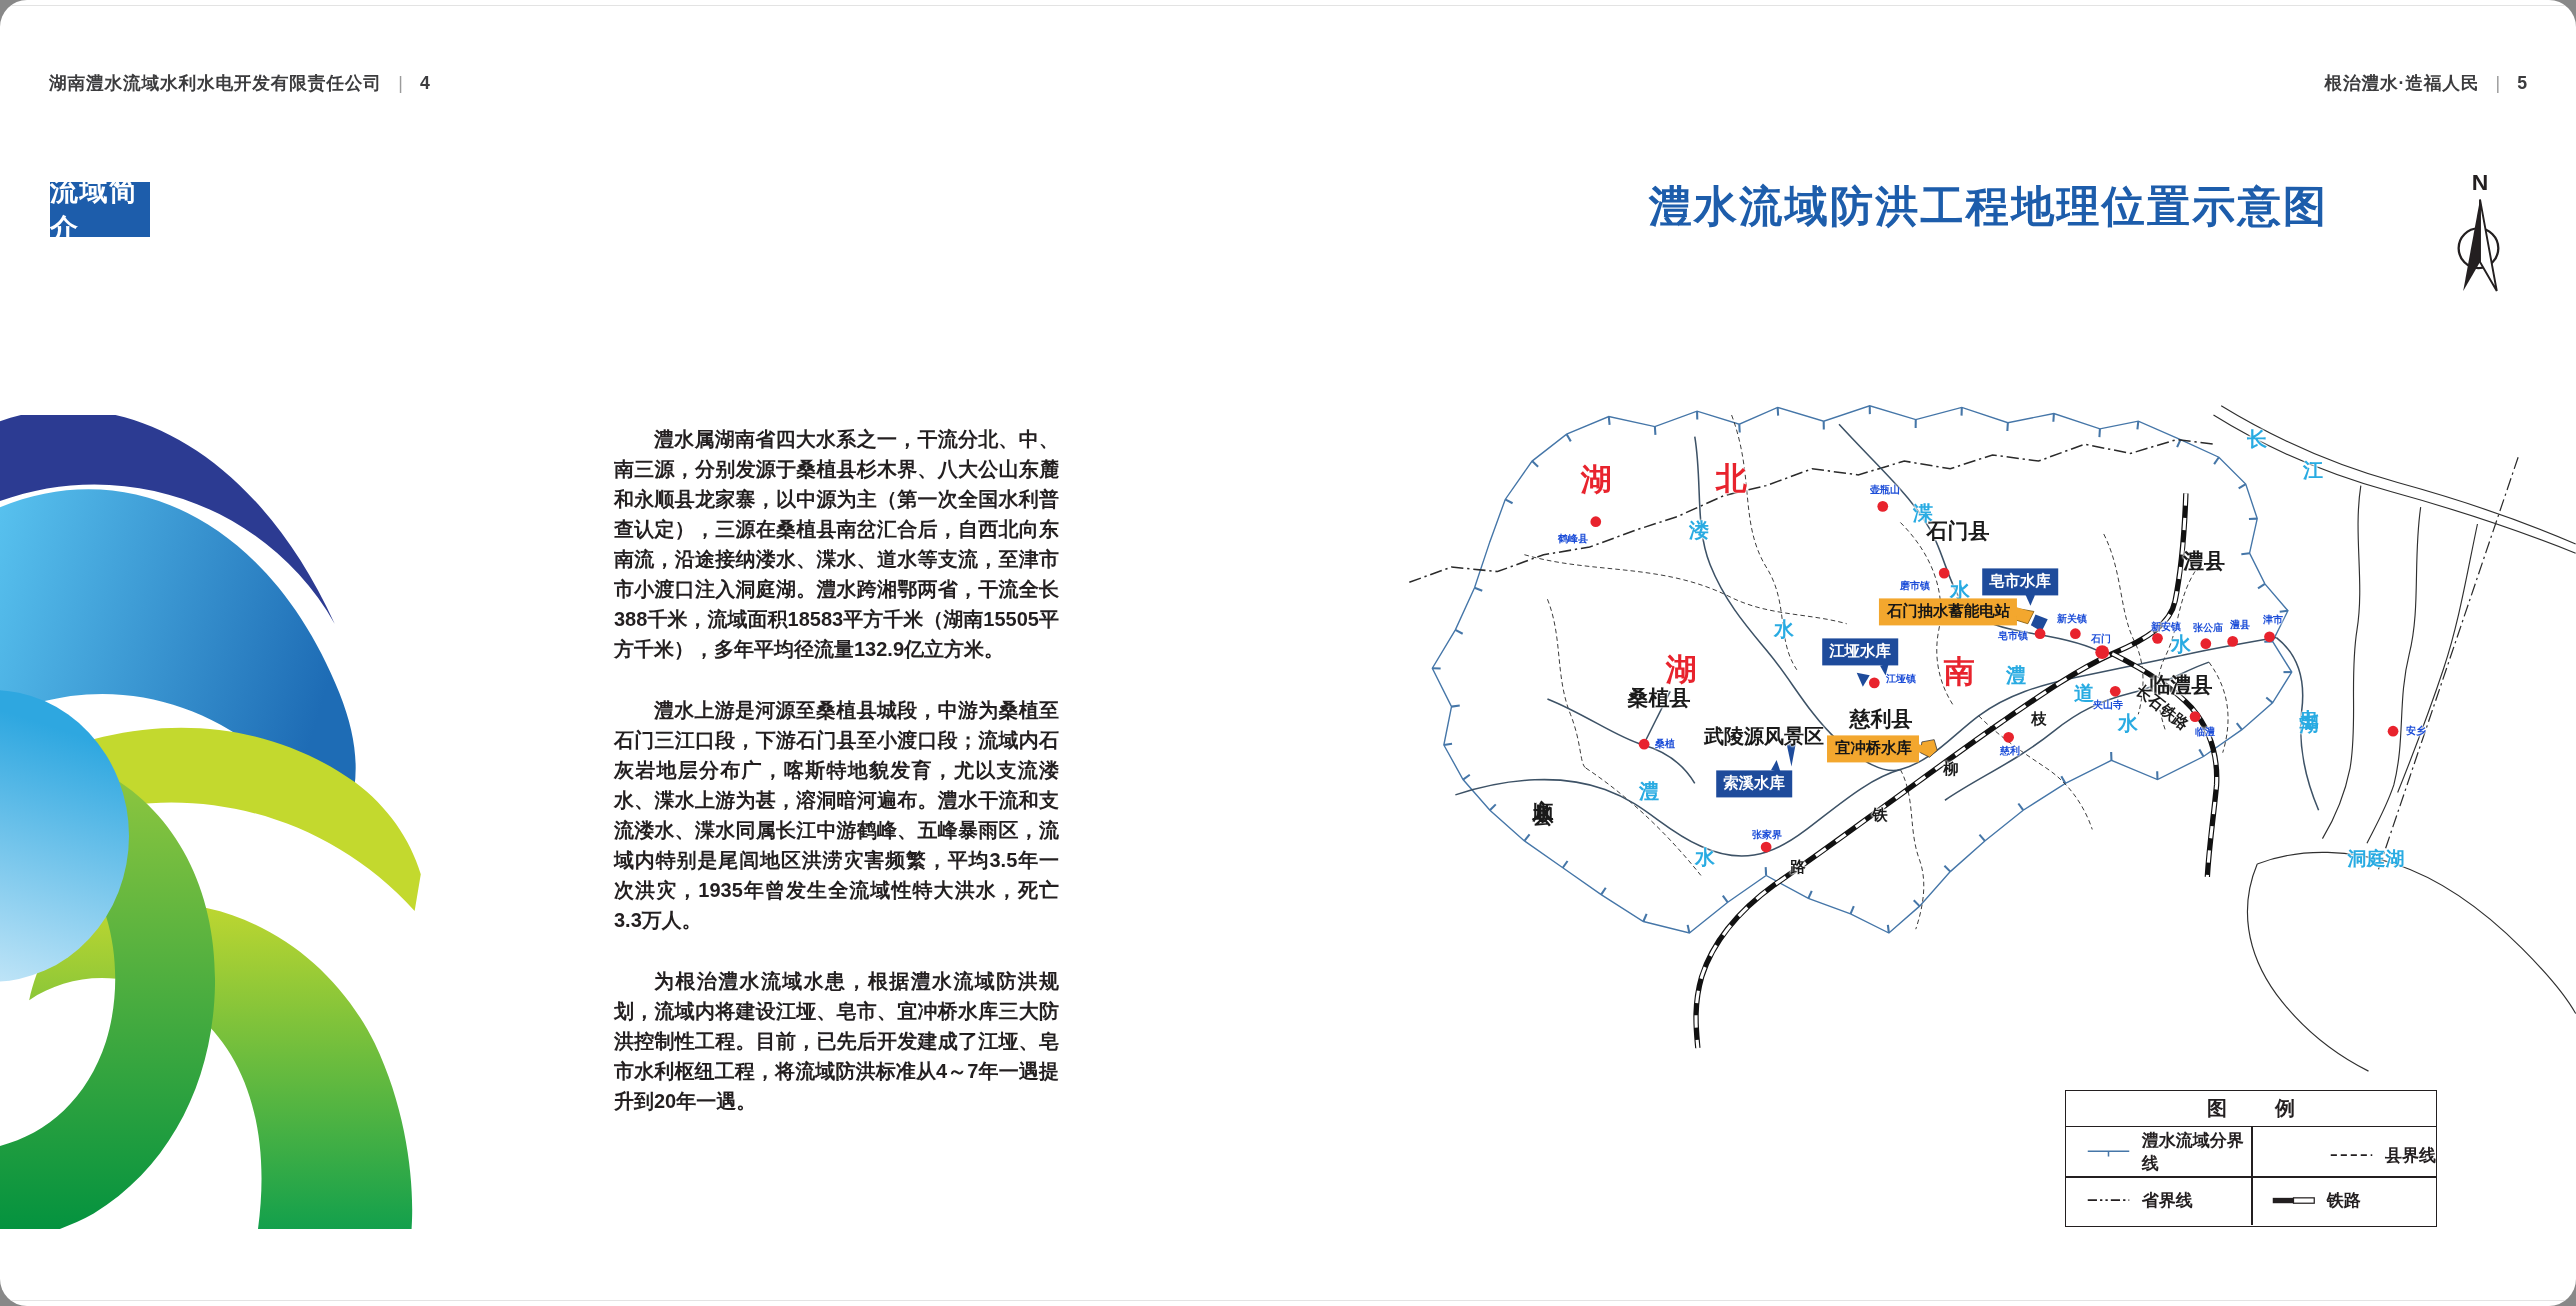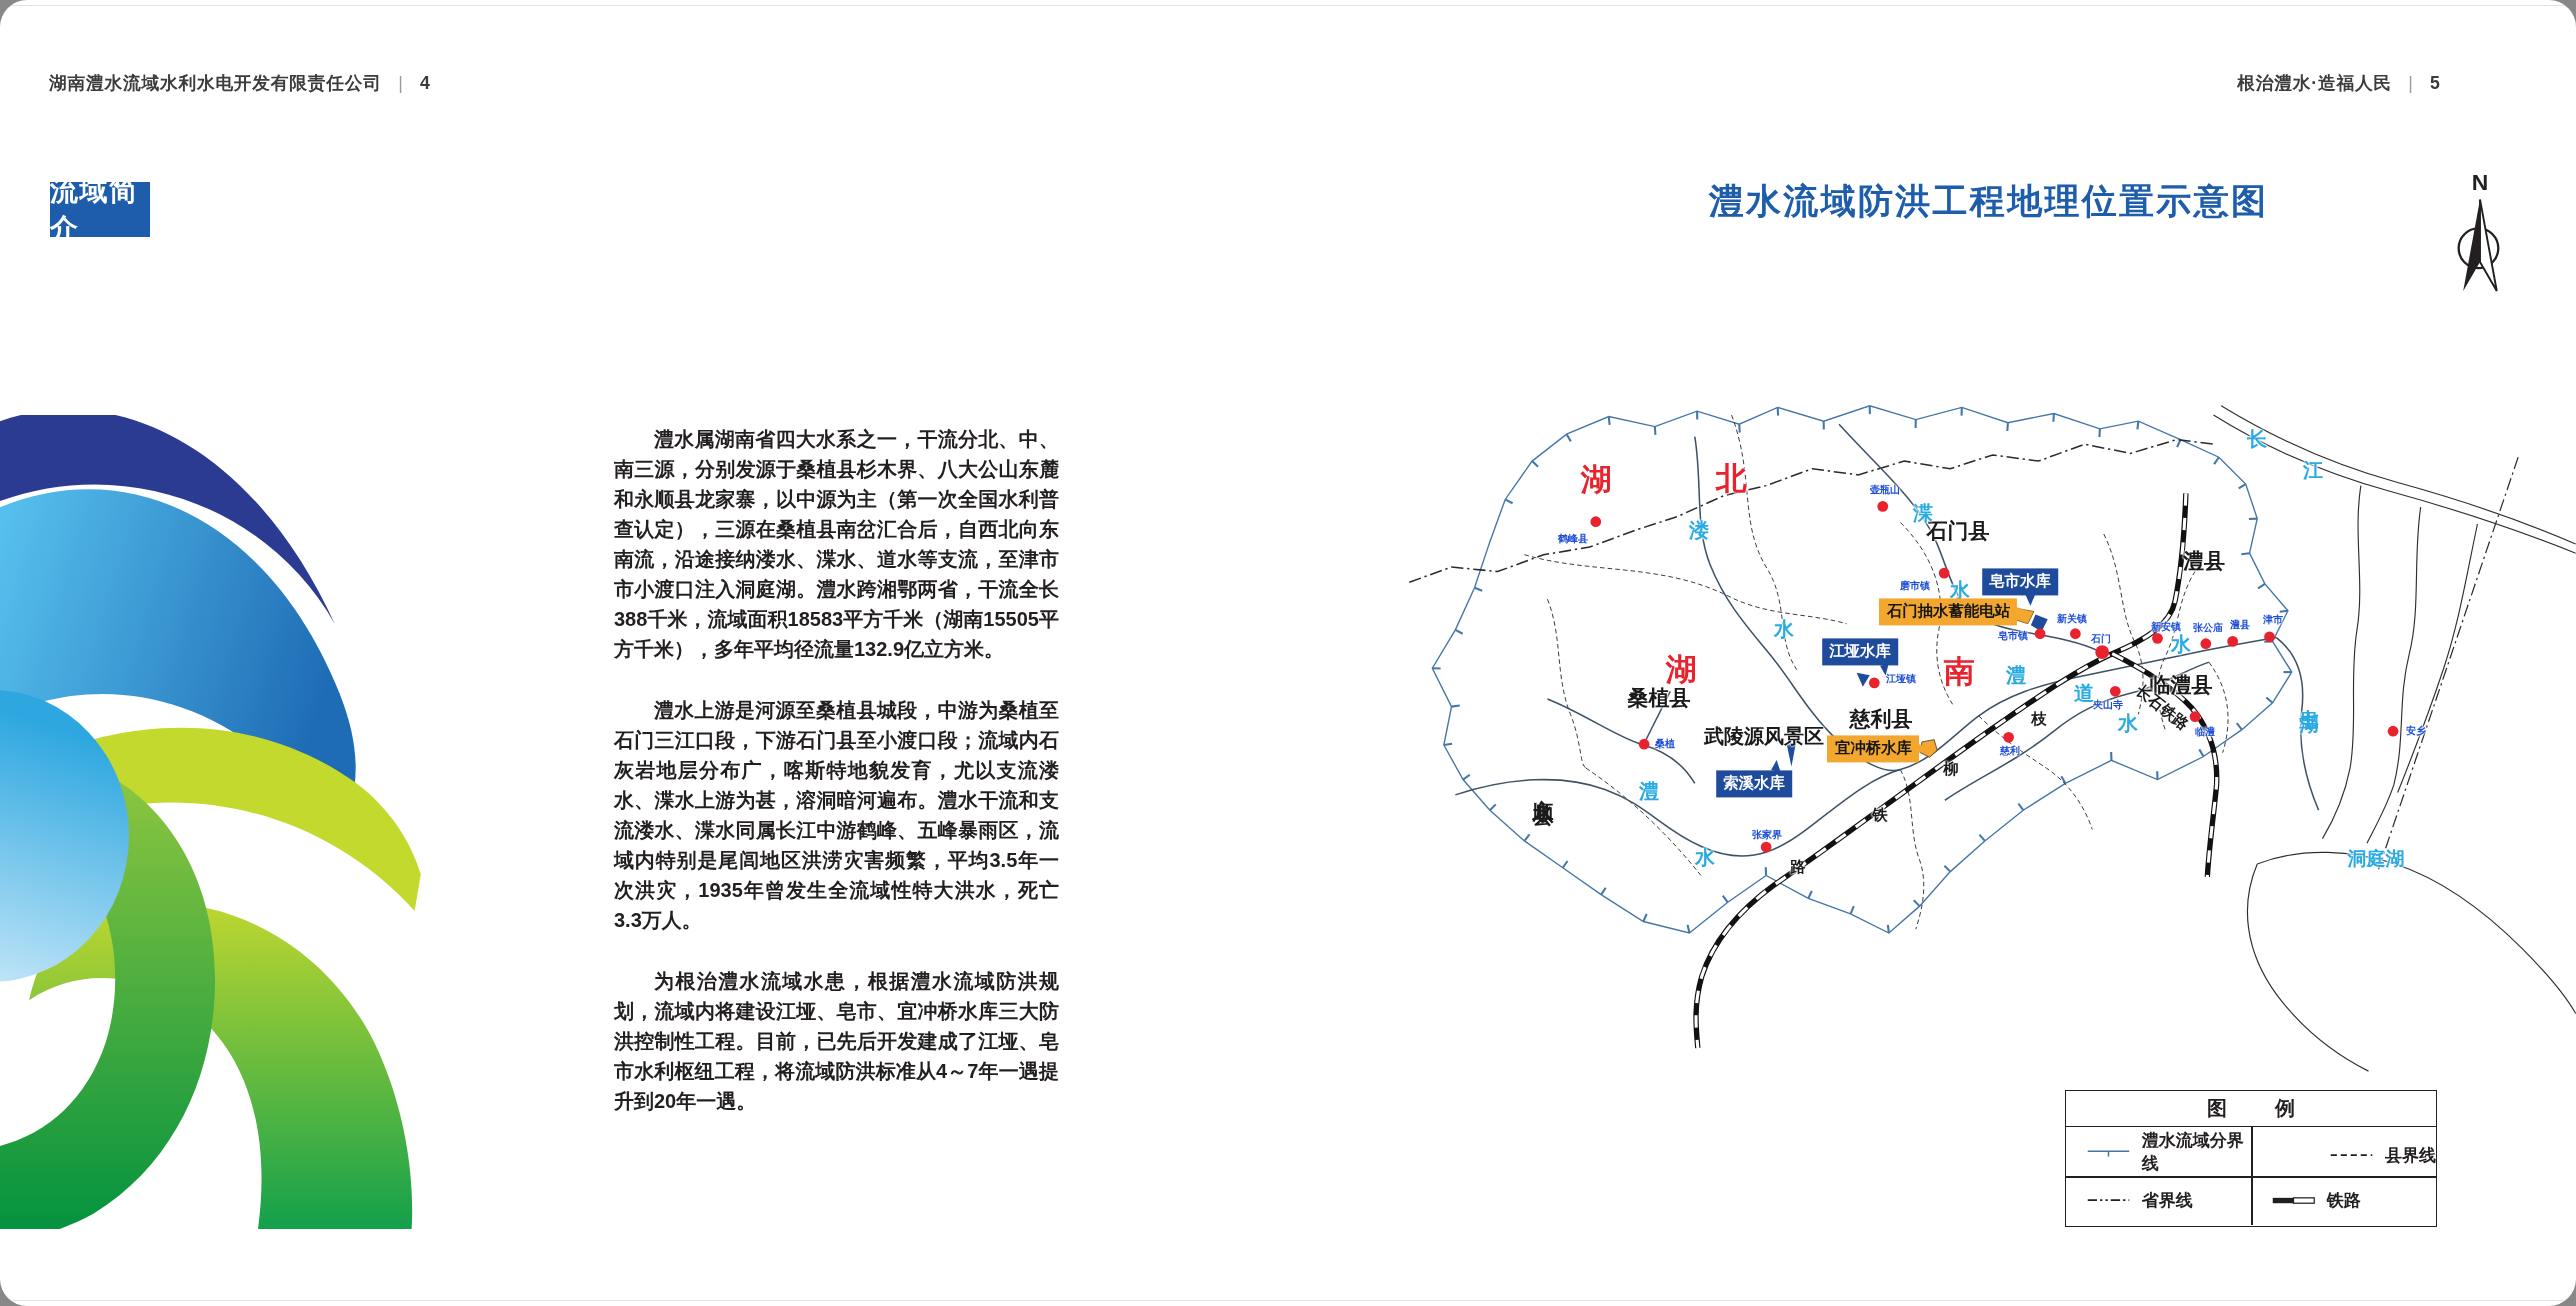--- a/index.html
+++ b/index.html
@@ -10,21 +10,21 @@
   .hdr{position:absolute;top:71px;font-size:17.7px;font-weight:bold;color:#3c3c3e;letter-spacing:0.8px;white-space:nowrap;}
   .hdr .div{color:#9b9b9b;margin:0 10.7px;font-weight:normal;}
   
   .sec-title{position:absolute;left:50px;top:182px;width:100px;height:55px;background:#1d5dab;
              color:#fff;font-size:28px;font-weight:bold;display:flex;align-items:center;justify-content:center;letter-spacing:1.5px;}
   .article{position:absolute;left:614px;top:424px;width:445px;font-size:20px;line-height:30px;
            font-weight:700;text-align:justify;color:#231f20;}
   .article p{margin:0 0 31px 0;text-indent:2em;}
   
   .map-title{position:absolute;left:1528px;top:178px;width:921px;text-align:center;
-             font-size:35px;font-weight:bold;color:#1d5dab;letter-spacing:2.3px;}
+             font-size:43px;font-weight:bold;color:#1d5dab;letter-spacing:2.3px;}
   .compass{position:absolute;left:2451px;top:170px;}
   .mapbox{position:absolute;left:1409px;top:369px;width:1167px;height:752px;}
   .mapbox svg.linework{position:absolute;left:0;top:0;}
   .mlbl{position:absolute;transform:translate(-50%,-50%);white-space:nowrap;font-weight:bold;
         text-shadow:0 0 2.3px #fff,0 0 2.3px #fff,0 0 2.3px #fff;}
   .lbl-province{font-size:31px;color:#e8232d;letter-spacing:1.5px;}
   .lbl-county{font-size:21px;color:#1a1a1a;}
   .lbl-town{font-size:10px;color:#1d4ed8;}
   .lbl-river{font-size:20px;color:#29abe2;}
   .lbl-water{font-size:19px;color:#29abe2;}
@@ -63,21 +63,21 @@
 
 <div id="spread">
   <div class="edge" style="top:5.4px"></div>
   <div class="edge" style="top:1300px"></div>
 
   <div class="hdr" style="left:49px">
     <span>湖南澧水流域水利水电开发有限责任公司</span>
     <span class="div">|</span>
     <span>4</span>
   </div>
-  <div class="hdr" style="left:2150px;width:378px;text-align:center">
+  <div class="hdr" style="left:2150px;width:378px;text-align:right">
     <span>根治澧水·造福人民</span>
     <span class="div">|</span>
     <span>5</span>
   </div>
 
   <div class="sec-title">流域简介</div>
 
   <svg width="430" height="814" viewBox="0 0 560 1060" style="position:absolute;left:0;top:415px">
     <defs>
       <linearGradient id="gBlue" x1="0" y1="0" x2="1" y2="0.3">

